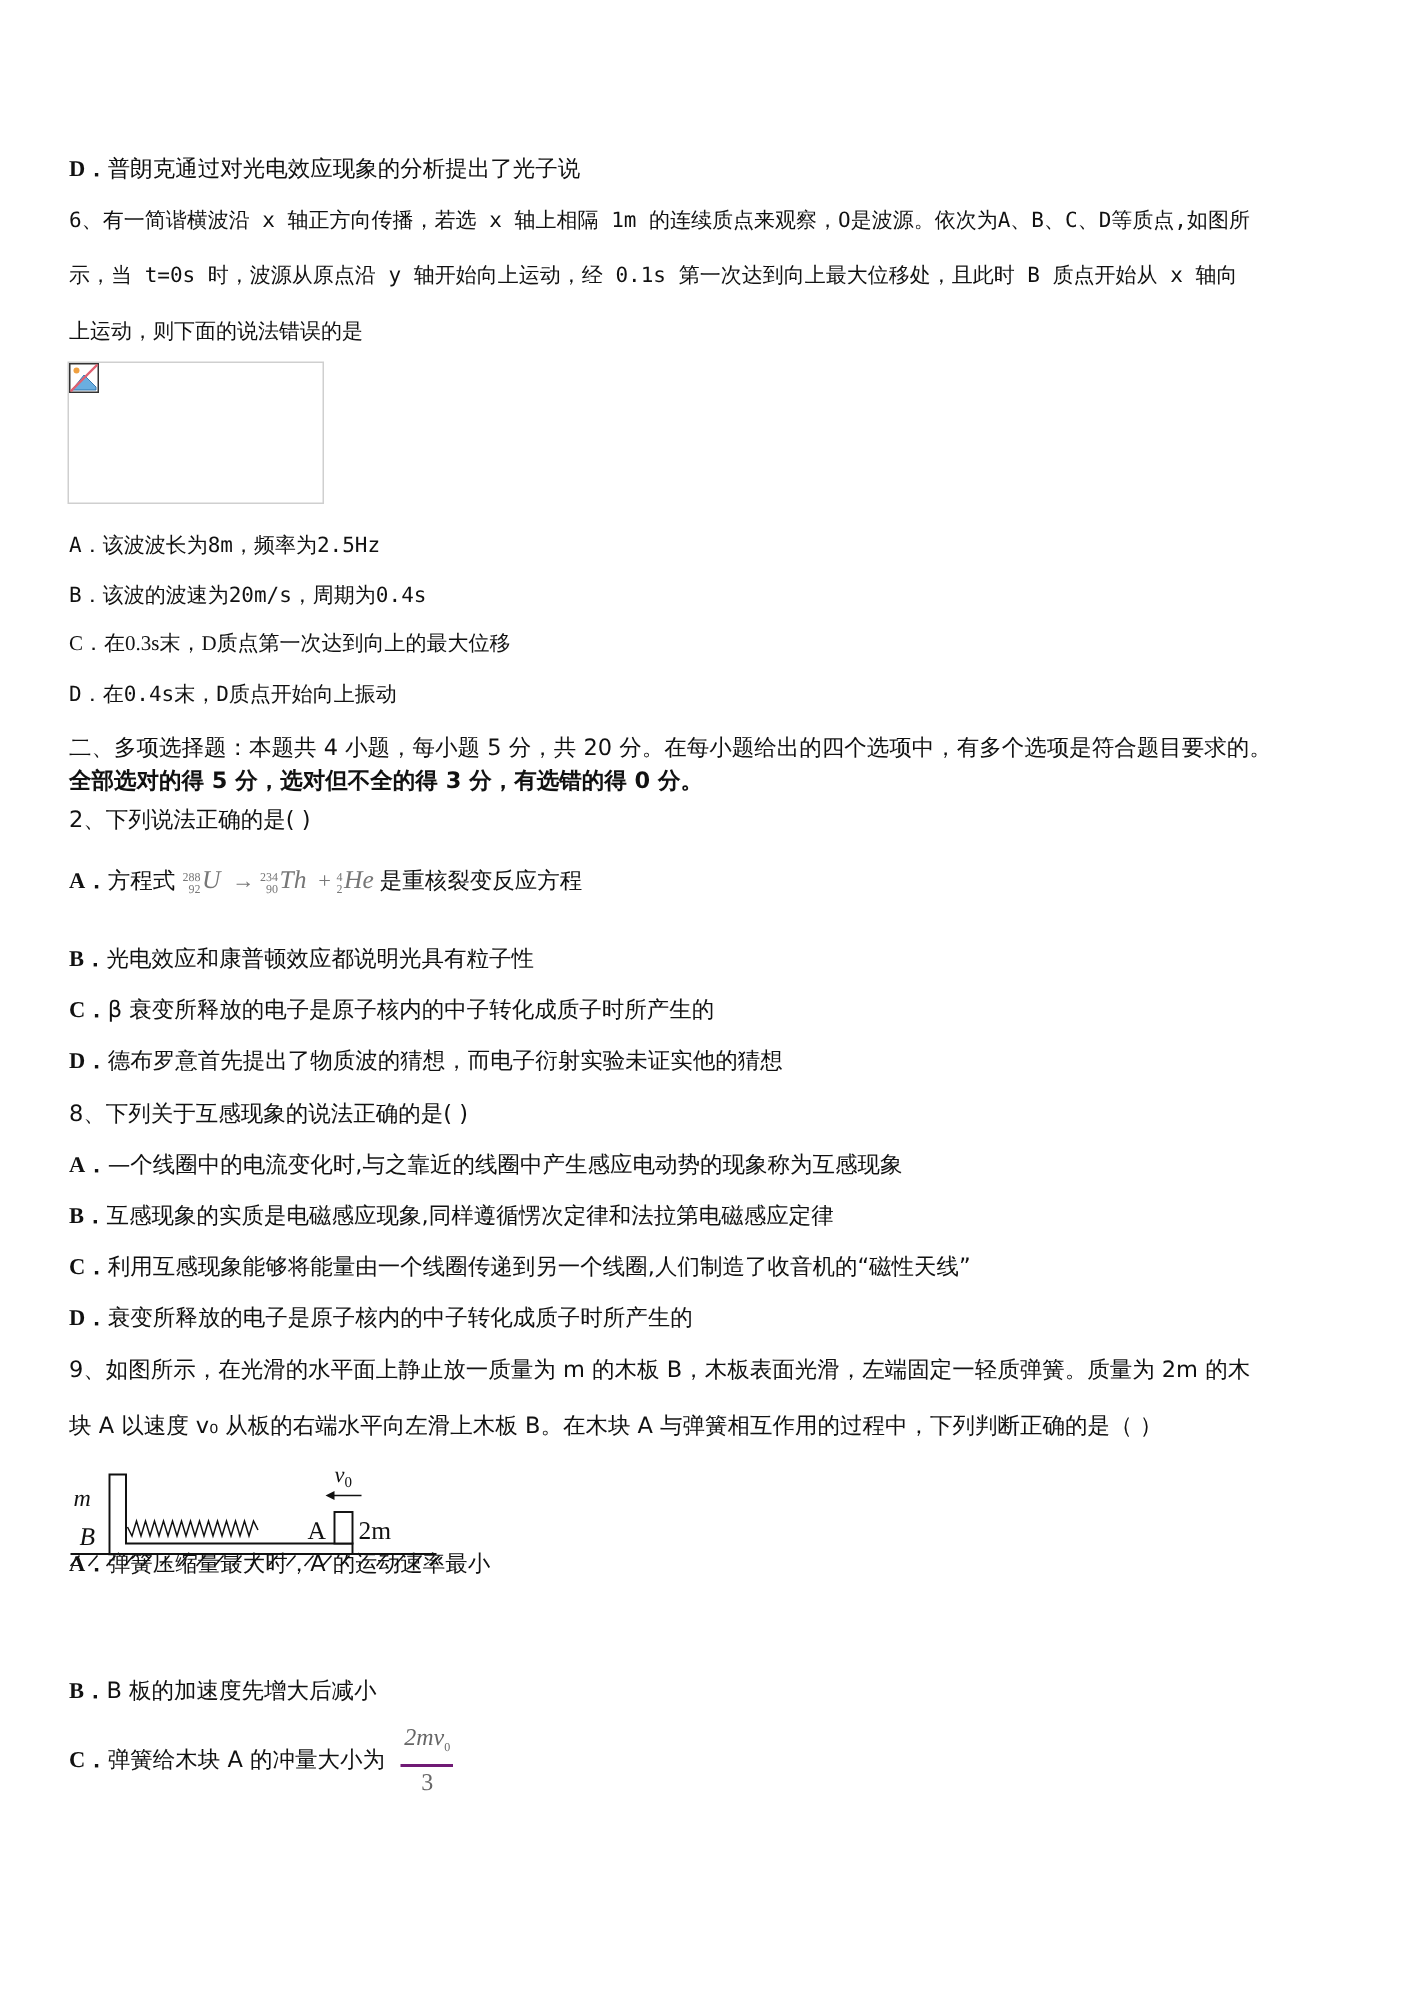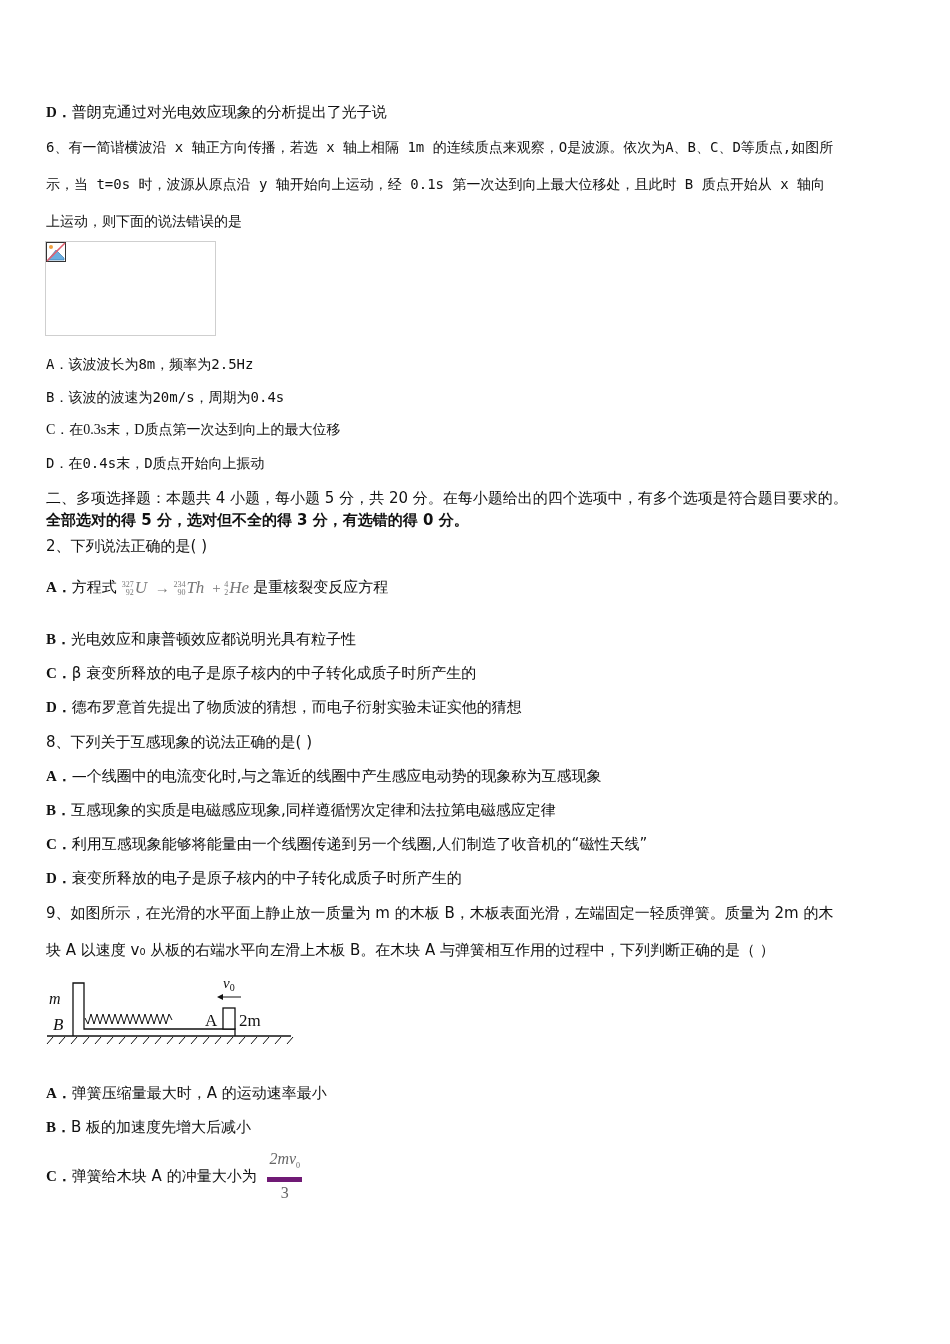--- a/index.html
+++ b/index.html
@@ -10,21 +10,21 @@
   .b { font-weight: bold; font-family: "Liberation Serif", "DejaVu Serif", serif; }
   .broken-img { position: absolute; left: 45px; top: 241px; width: 171px; height: 95px;
                 border: 1px solid #cfcfcf; box-sizing: border-box; }
   .broken-img .ico { position: absolute; left: 0; top: 0; width: 20px; height: 20px; }
   .eq { display: inline-block; vertical-align: middle; color: #777; font-family: "Liberation Serif", serif; position: relative; }
   .eq .nuc { display: inline-block; position: relative; margin-right: 4px; }
   .eq .scr { display: inline-block; font-size: 8px; line-height: 8px; vertical-align: middle; text-align: right; margin-right: 1px; }
   .eq .sym { font-style: italic; font-size: 17px; }
   .frac { display: inline-block; vertical-align: middle; text-align: center; color: #666;
           font-family: "Liberation Serif", serif; margin-left: 6px; }
-  .frac .num { font-style: italic; font-size: 16px; border-bottom: 5px solid #701a75; padding: 0 2px 2px; display: block; }
+  .frac .num { font-style: italic; font-size: 16px; border-bottom: 2px solid #701a75; padding: 0 2px 2px; display: block; }
   .frac .num sub { font-size: 8px; font-style: normal; }
   .frac .den { font-size: 16px; display: block; padding-top: 2px; }
   .figure { position: absolute; left: 45px; top: 974px; width: 250px; height: 72px; }
 </style>
 </head>
 <body>
 
 <div class="line" style="top:102px;">
   <span class="b">D．</span><span>普朗克通过对光电效应现象的分析提出了光子说</span>
 </div>
@@ -56,21 +56,21 @@
 </div>
 
 <div class="line" style="top:488px;">二、多项选择题：本题共 4 小题，每小题 5 分，共 20 分。在每小题给出的四个选项中，有多个选项是符合题目要求的。</div>
 <div class="line" style="top:510px;font-weight:bold;">全部选对的得 5 分，选对但不全的得 3 分，有选错的得 0 分。</div>
 
 <div class="line" style="top:536px;">2、下列说法正确的是(   )</div>
 
 <div class="line" style="top:572px; line-height:30px;">
   <span class="b">A．</span><span>方程式</span>
   <span class="eq">
-    <span class="nuc"><span class="scr"><span>327</span><br><span>92</span></span><span class="sym">U</span></span>
+    <span class="nuc"><span class="scr"><span>288</span><br><span>92</span></span><span class="sym">U</span></span>
     <span>→</span>
     <span class="nuc"><span class="scr"><span>234</span><br><span>90</span></span><span class="sym">Th</span></span>
     <span>+</span>
     <span class="nuc"><span class="scr"><span>4</span><br><span>2</span></span><span class="sym">He</span></span>
   </span><span>是重核裂变反应方程</span>
 </div>
 
 <div class="line" style="top:629px;">
   <span class="b">B．</span><span>光电效应和康普顿效应都说明光具有粒子性</span>
 </div>
@@ -135,21 +135,21 @@
     <line x1="176" y1="23" x2="196" y2="23" stroke="#111" stroke-width="1"></line>
     <polygon points="172,23 178,20 178,26" fill="#111"></polygon>
     <text x="178" y="14" font-family="Liberation Serif, serif" font-style="italic" font-size="15" fill="#111"><tspan>v</tspan><tspan font-size="10" dy="3" font-style="normal">0</tspan></text>
     <text x="4" y="30" font-family="Liberation Serif, serif" font-style="italic" font-size="16" fill="#111">m</text>
     <text x="8" y="56" font-family="Liberation Serif, serif" font-style="italic" font-size="17" fill="#111">B</text>
     <text x="160" y="52" font-family="Liberation Serif, serif" font-size="17" fill="#111">A</text>
     <text x="194" y="52" font-family="Liberation Serif, serif" font-size="17" fill="#111"><tspan>2m</tspan></text>
   </svg>
 </div>
 
-<div class="line" style="top:1083px;text-align:right;">
+<div class="line" style="top:1032px;text-align:right;">
   <span class="b">A．</span><span>弹簧压缩量最大时，A 的运动速率最小</span>
 </div>
 <div class="line" style="top:1117px;">
   <span class="b">B．</span><span>B 板的加速度先增大后减小</span>
 </div>
 <div class="line" style="top:1150px; line-height:46px;">
   <span class="b">C．</span><span>弹簧给木块 A 的冲量大小为</span>
   <span class="frac" style="line-height:18px;">
     <span class="num"><span>2mv</span><sub>0</sub></span>
     <span class="den">3</span>

